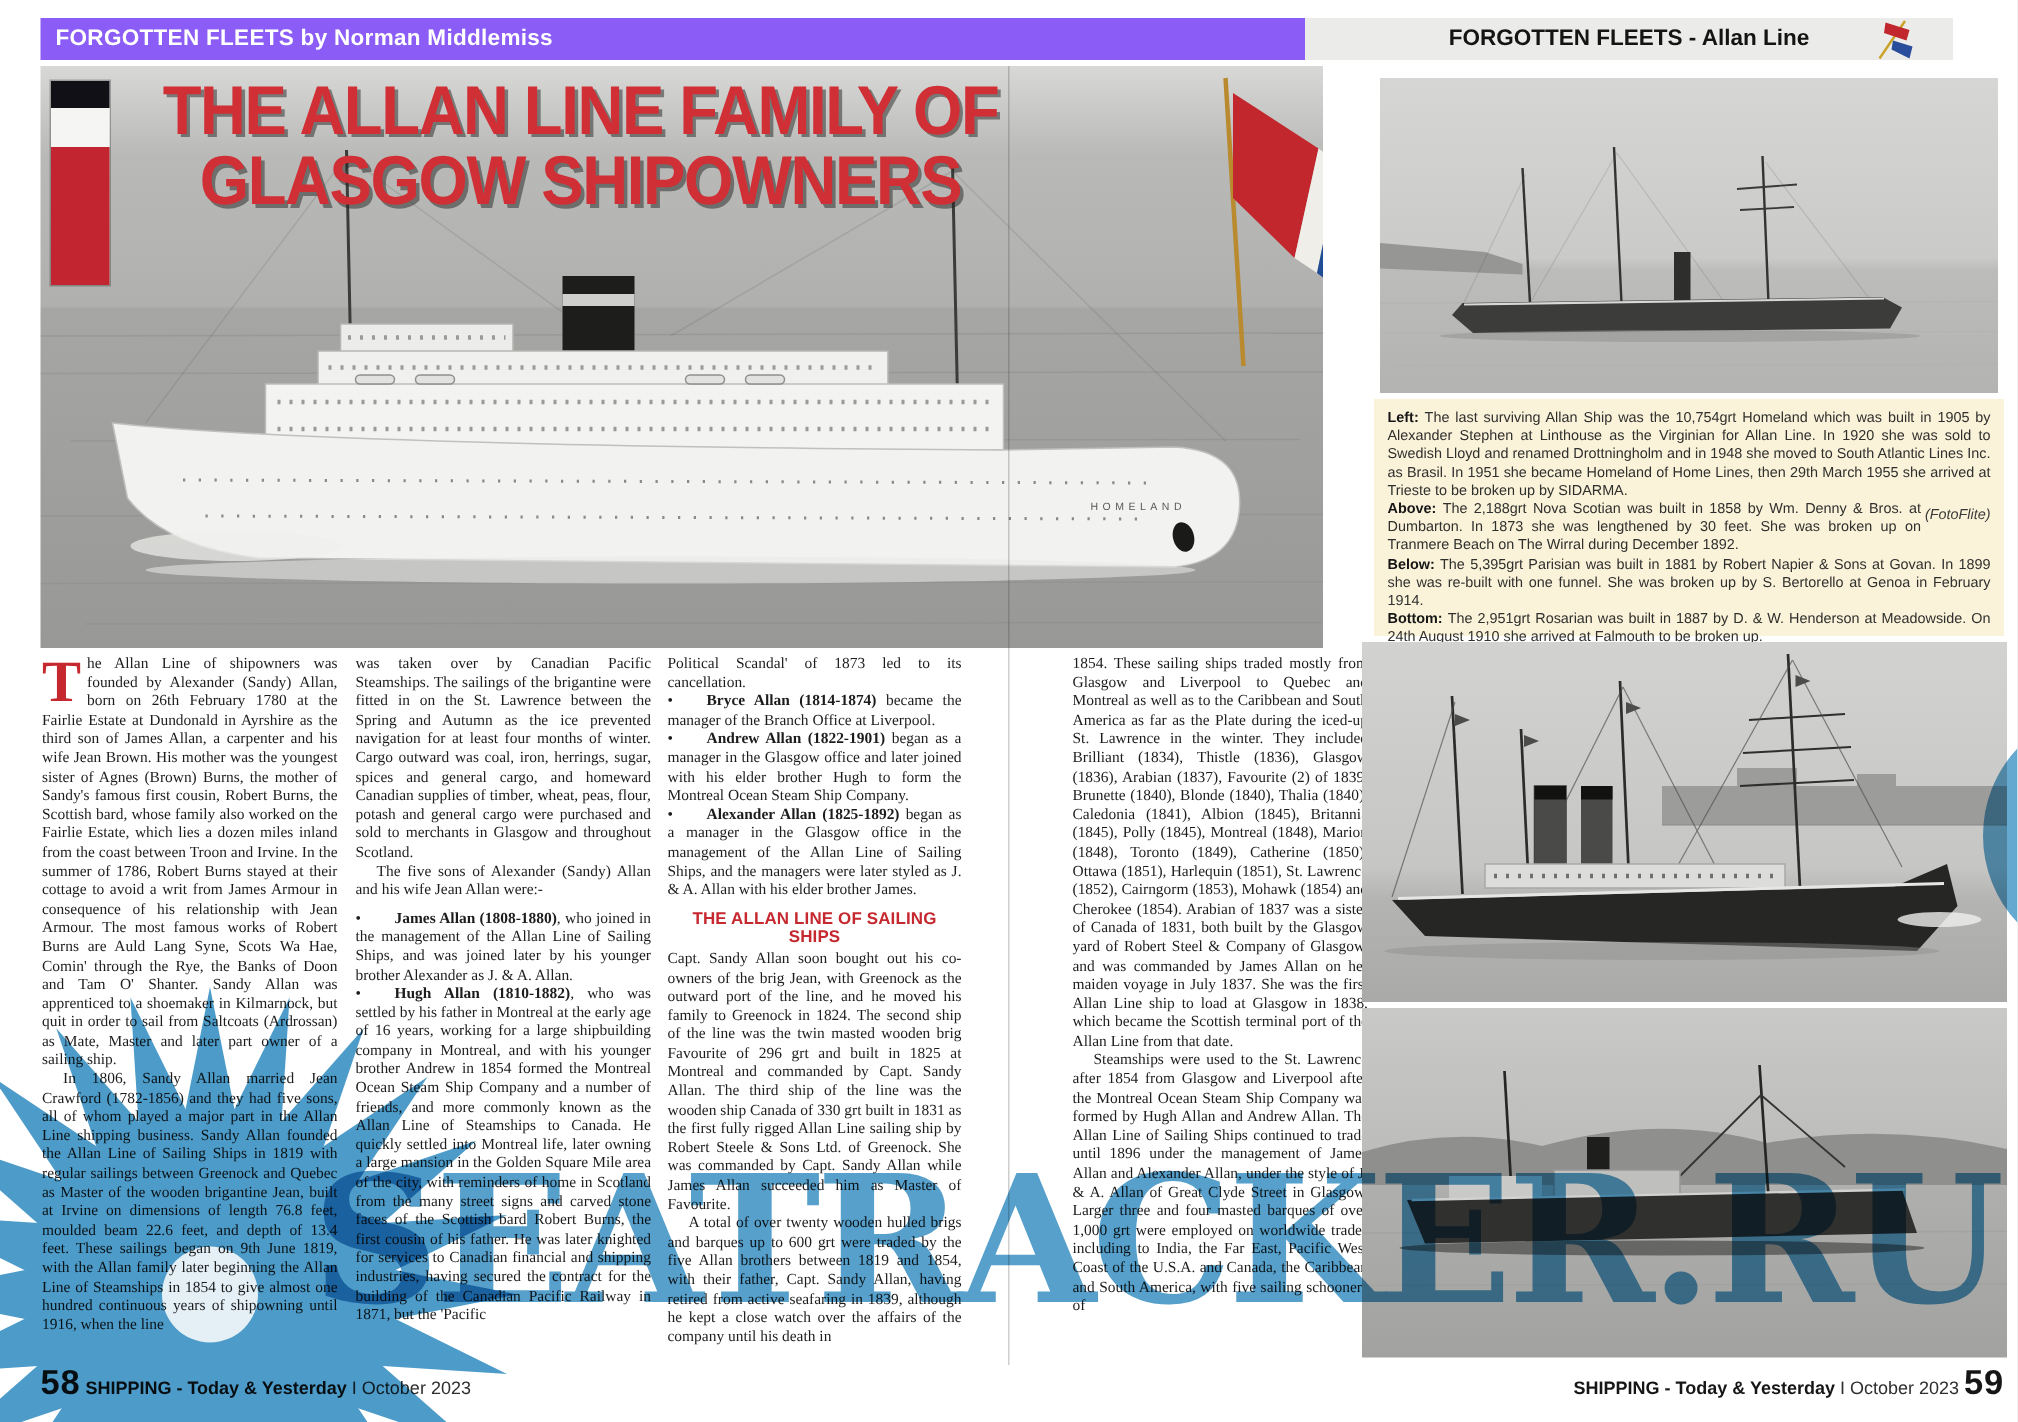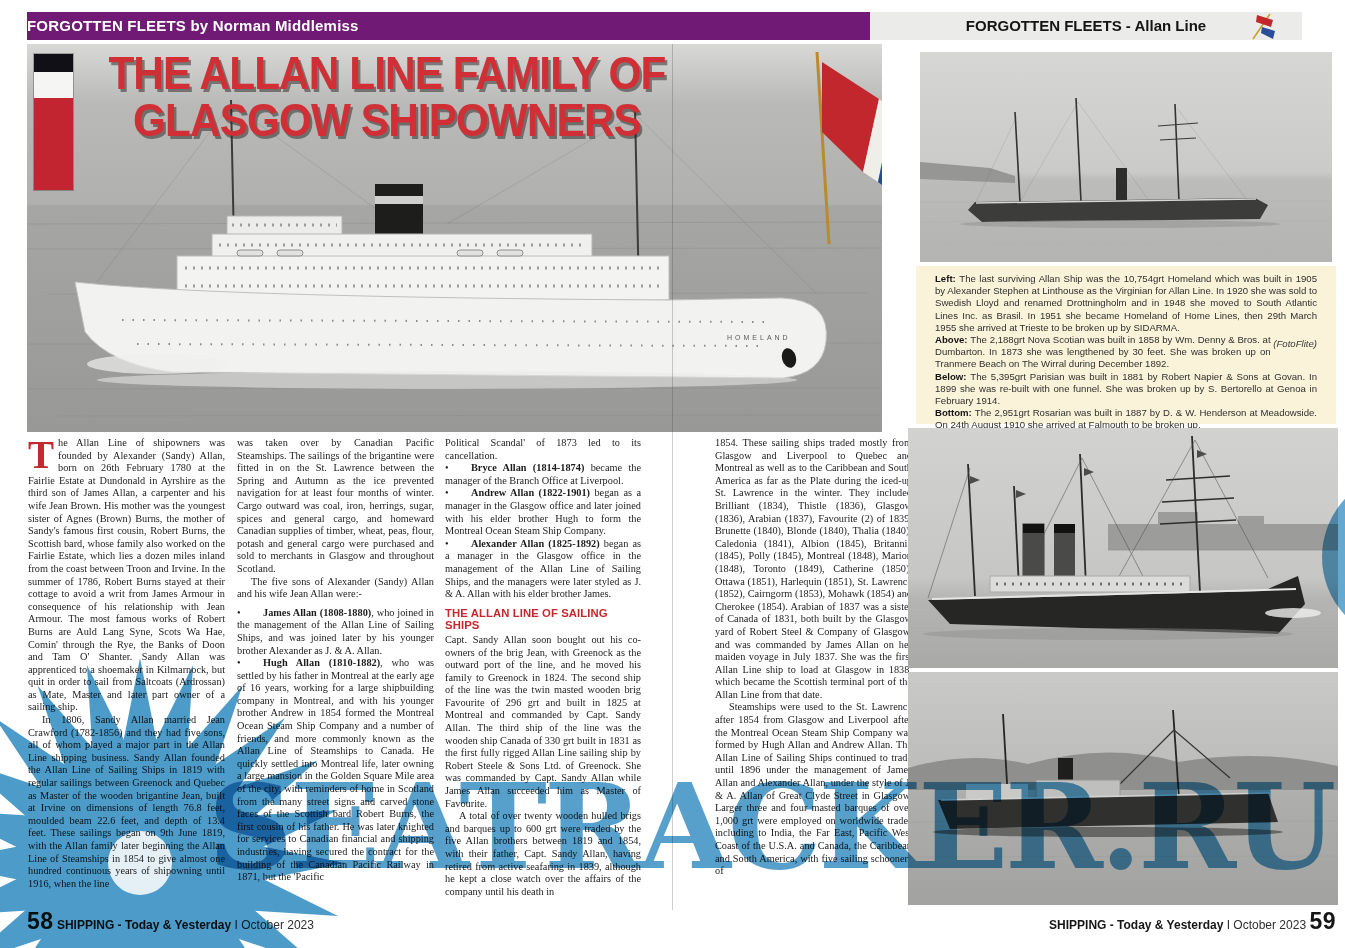--- a/index.html
+++ b/index.html
@@ -1,21 +1,21 @@
 <!DOCTYPE html>
 <html><head>
 <meta charset="utf-8">
 <style>
   html,body{margin:0;padding:0;background:#e8e8e8;}
   .spread{position:relative;width:1345px;height:948px;background:#ffffff;overflow:hidden;
           font-family:"Liberation Serif",serif;color:#1c1c1c;}
   
-  .kicker-bar{position:absolute;left:27px;top:12px;width:855px;height:28px;background:#701a75;
+  .kicker-bar{position:absolute;left:27px;top:12px;width:855px;height:28px;background:#8b5cf6;
               color:#fff;font-family:"Liberation Sans",sans-serif;font-weight:bold;font-size:15px;
-              line-height:28px;box-sizing:border-box;letter-spacing:.2px;}
+              line-height:28px;padding-left:10px;box-sizing:border-box;letter-spacing:.2px;}
   .main-photo{position:absolute;left:27px;top:44px;width:855px;height:388px;overflow:hidden;
               background:linear-gradient(#d8d8d6 0px,#b9b9b7 60px,#b0b0ae 160px,#a6a6a4 162px,#989896 388px);}
   .main-photo svg{position:absolute;left:0;top:0;}
   .article-title{position:absolute;left:0;top:6px;width:720px;text-align:center;
                  font-family:"Liberation Sans",sans-serif;font-weight:bold;font-size:46px;line-height:47px;
                  color:#d02f35;letter-spacing:-1px;transform:scaleX(.92);
                  text-shadow:2.5px 2.5px 0 rgba(35,35,35,.5);}
   .houseflag{position:absolute;left:7px;top:10px;width:39px;height:136px;box-shadow:0 0 0 1px rgba(0,0,0,.25);}
   .houseflag .b1{height:18px;background:#101016;}
   .houseflag .b2{height:26px;background:#f5f5f3;}
@@ -29,39 +29,39 @@
   .col3{left:445px;width:196px;}
   .col4{left:700px;width:197px;margin-left:15px;}
   .para{margin:0;}
   .para.ind{text-indent:14px;}
   .para.sp{margin-top:6px;}
   .para b{font-weight:bold;}
   .bdot{display:inline-block;width:26px;}
   .dropcap{float:left;font-family:"Liberation Serif",serif;font-weight:bold;font-size:39px;
            line-height:32px;color:#c5282e;margin:2px 4px 0 0;}
   .para.head{font-family:"Liberation Sans",sans-serif;font-weight:bold;font-size:11.3px;
-             color:#c5282e;margin:6px 0 2px 0;text-align:left;letter-spacing:.1px;}
+             color:#c5282e;margin:6px 0 2px 0;text-align:center;letter-spacing:.1px;}
   
   .footer{position:absolute;top:908px;font-family:"Liberation Sans",sans-serif;font-size:12px;color:#161616;}
   .footer-left{left:27px;}
   .footer-right{left:905px;width:431px;text-align:right;}
   .footer .pageno{font-size:23px;font-weight:bold;letter-spacing:.5px;}
   .footer .mag{font-weight:bold;}
   .footer .issue{font-weight:normal;color:#2e2e2e;}
   
   .rp-header{position:absolute;left:870px;top:12px;width:432px;height:28px;background:#ebebe9;
              font-family:"Liberation Sans",sans-serif;font-weight:bold;font-size:15px;line-height:28px;
              text-align:center;color:#141414;}
   .rp-flag{position:absolute;right:24px;top:0px;}
   .photo{position:absolute;overflow:hidden;}
   .photo1{left:920px;top:52px;width:412px;height:210px;background:linear-gradient(#d6d6d4,#cacac8 120px,#bcbcba 128px,#b3b3b1);}
   .photo2{left:908px;top:428px;width:430px;height:240px;background:linear-gradient(#d2d2d0,#c6c6c4 150px,#b4b4b2 172px,#a9a9a7);}
   .photo3{left:908px;top:672px;width:430px;height:233px;background:linear-gradient(#c9c9c7,#bcbcba 100px,#aeaeac 122px,#a2a2a0);}
   .caption-box{position:absolute;left:916px;top:266px;width:420px;height:158px;background:#faf3da;
-               box-sizing:border-box;padding:7px 19px;font-family:"Liberation Sans",sans-serif;
+               box-sizing:border-box;padding:7px 9px;font-family:"Liberation Sans",sans-serif;
                font-size:9.6px;line-height:12.2px;color:#2f2f2d;}
   .cap{margin:0;text-align:justify;}
   .cap b{color:#151515;}
   .credit{font-style:italic;float:right;color:#3a3a38;margin-top:16px;}
   
   .wm{position:absolute;pointer-events:none;}
   .wm-star{left:-75px;top:648px;mix-blend-mode:multiply;opacity:.92;}
   .wm-text{left:208px;top:768px;font-family:"DejaVu Serif",serif;font-weight:bold;font-size:118px;
            line-height:1;letter-spacing:-3px;color:#3e93c4;mix-blend-mode:multiply;opacity:.88;white-space:nowrap;}
   .wm-arc{left:1322px;top:472px;width:170px;height:170px;border:26px solid #3e93c4;border-radius:50%;

